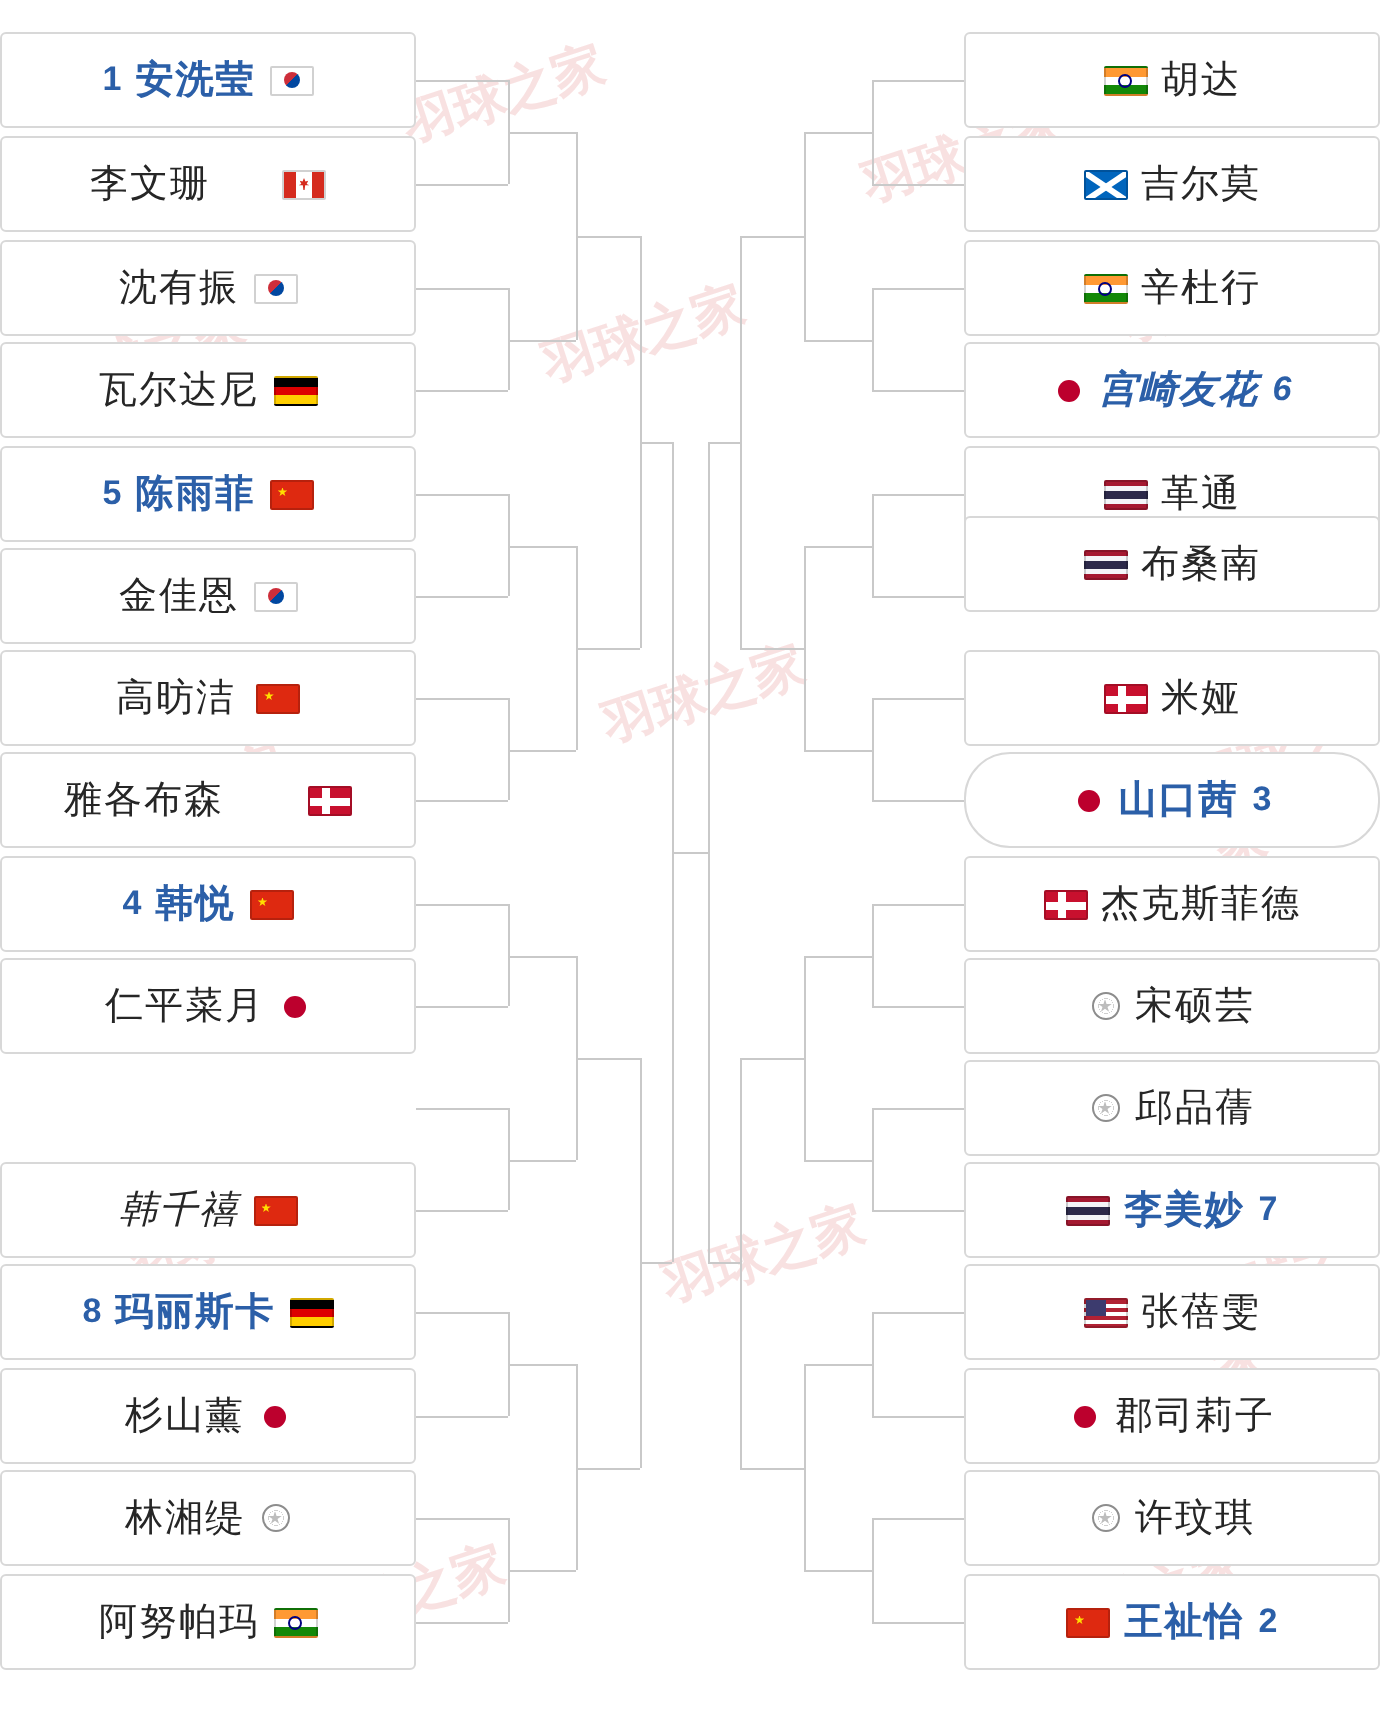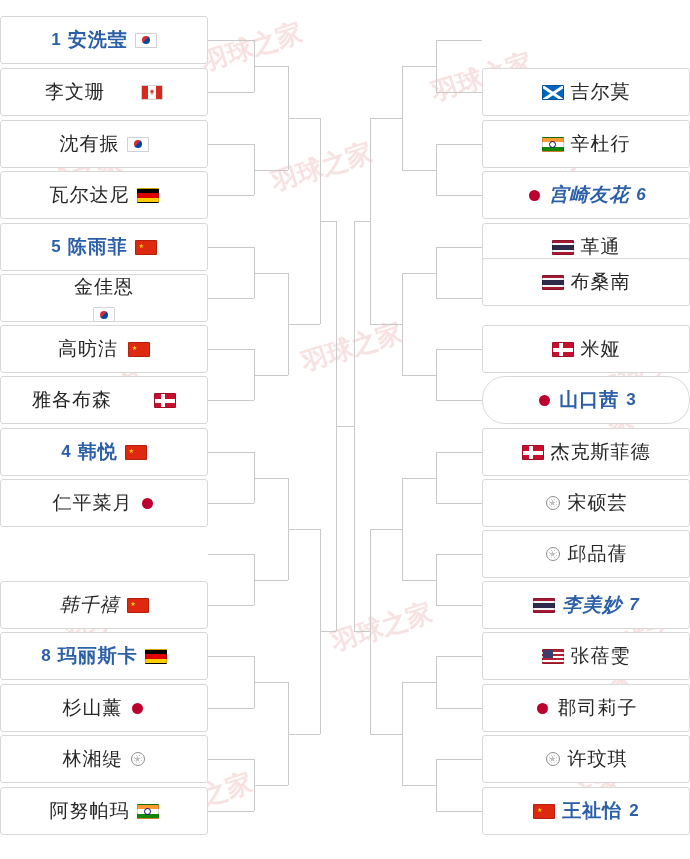--- a/index.html
+++ b/index.html
@@ -120,21 +120,21 @@
     </div>
     <div class="slot left" style="top: 171px;">
       <span class="name">瓦尔达尼</span>
       <span class="flag de"></span>
     </div>
     <div class="slot left seeded" style="top: 223px;">
       <span class="seed">5</span>
       <span class="name">陈雨菲</span>
       <span class="flag cn"></span>
     </div>
-    <div class="slot left" style="top: 274px; flex-direction: column;">
+    <div class="slot left" style="top: 274px;">
       <span class="name">金佳恩</span>
       <span class="flag kr"></span>
     </div>
     <div class="slot left" style="top: 325px; gap: 10px;">
       <span class="name">高昉洁</span>
       <span class="flag cn"></span>
     </div>
     <div class="slot left" style="top: 376px; gap: 42px;">
       <span class="name">雅各布森</span>
       <span class="flag dk"></span>
@@ -162,20 +162,24 @@
       <span class="flag jp"></span>
     </div>
     <div class="slot left" style="top: 735px;">
       <span class="name">林湘缇</span>
       <span class="flag tpe"></span>
     </div>
     <div class="slot left" style="top: 787px;">
       <span class="name">阿努帕玛</span>
       <span class="flag in"></span>
     </div>
+    <div class="slot right" style="top: 16px;">
+      <span class="flag in"></span>
+      <span class="name">胡达</span>
+    </div>
     <div class="slot right" style="top: 68px;">
       <span class="flag sco"></span>
       <span class="name">吉尔莫</span>
     </div>
     <div class="slot right" style="top: 120px;">
       <span class="flag in"></span>
       <span class="name">辛杜行</span>
     </div>
     <div class="slot right seeded" style="top: 171px; font-style: italic;">
       <span class="flag jp"></span>
@@ -204,21 +208,21 @@
       <span class="name">杰克斯菲德</span>
     </div>
     <div class="slot right" style="top: 479px;">
       <span class="flag tpe"></span>
       <span class="name">宋硕芸</span>
     </div>
     <div class="slot right" style="top: 530px;">
       <span class="flag tpe"></span>
       <span class="name">邱品蒨</span>
     </div>
-    <div class="slot right seeded" style="top: 581px; font-style: italic;">
+    <div class="slot right seeded" style="top: 581px;">
       <span class="flag th"></span>
       <span class="name">李美妙</span>
       <span class="seed">7</span>
     </div>
     <div class="slot right" style="top: 632px;">
       <span class="flag us"></span>
       <span class="name">张蓓雯</span>
     </div>
     <div class="slot right" style="top: 684px;">
       <span class="flag jp"></span>

